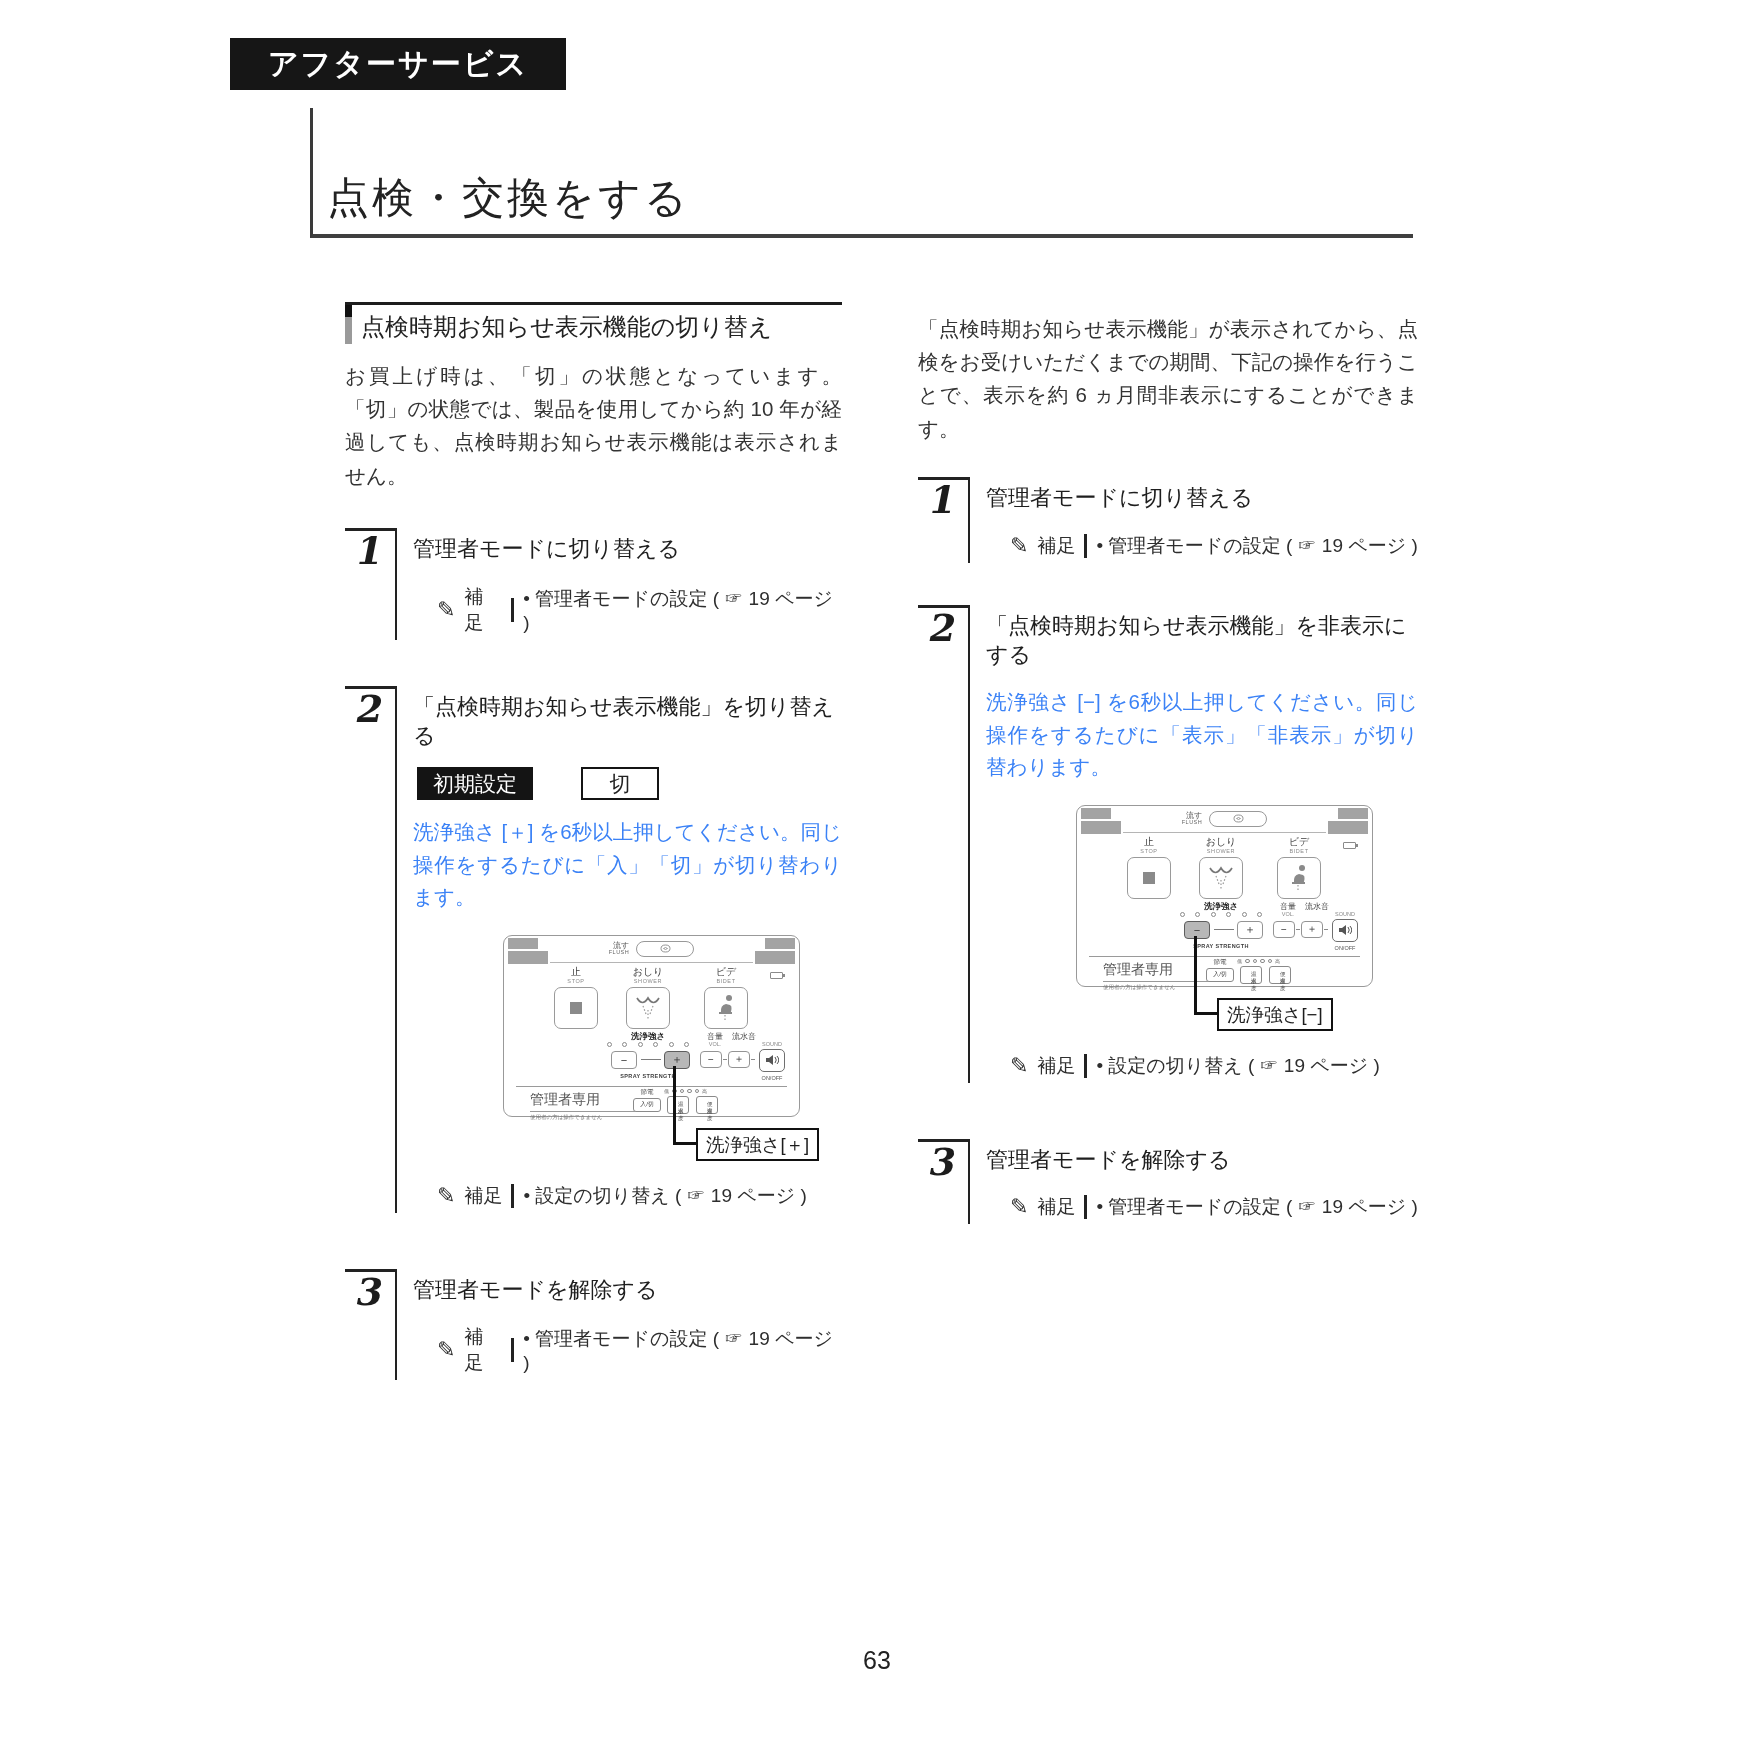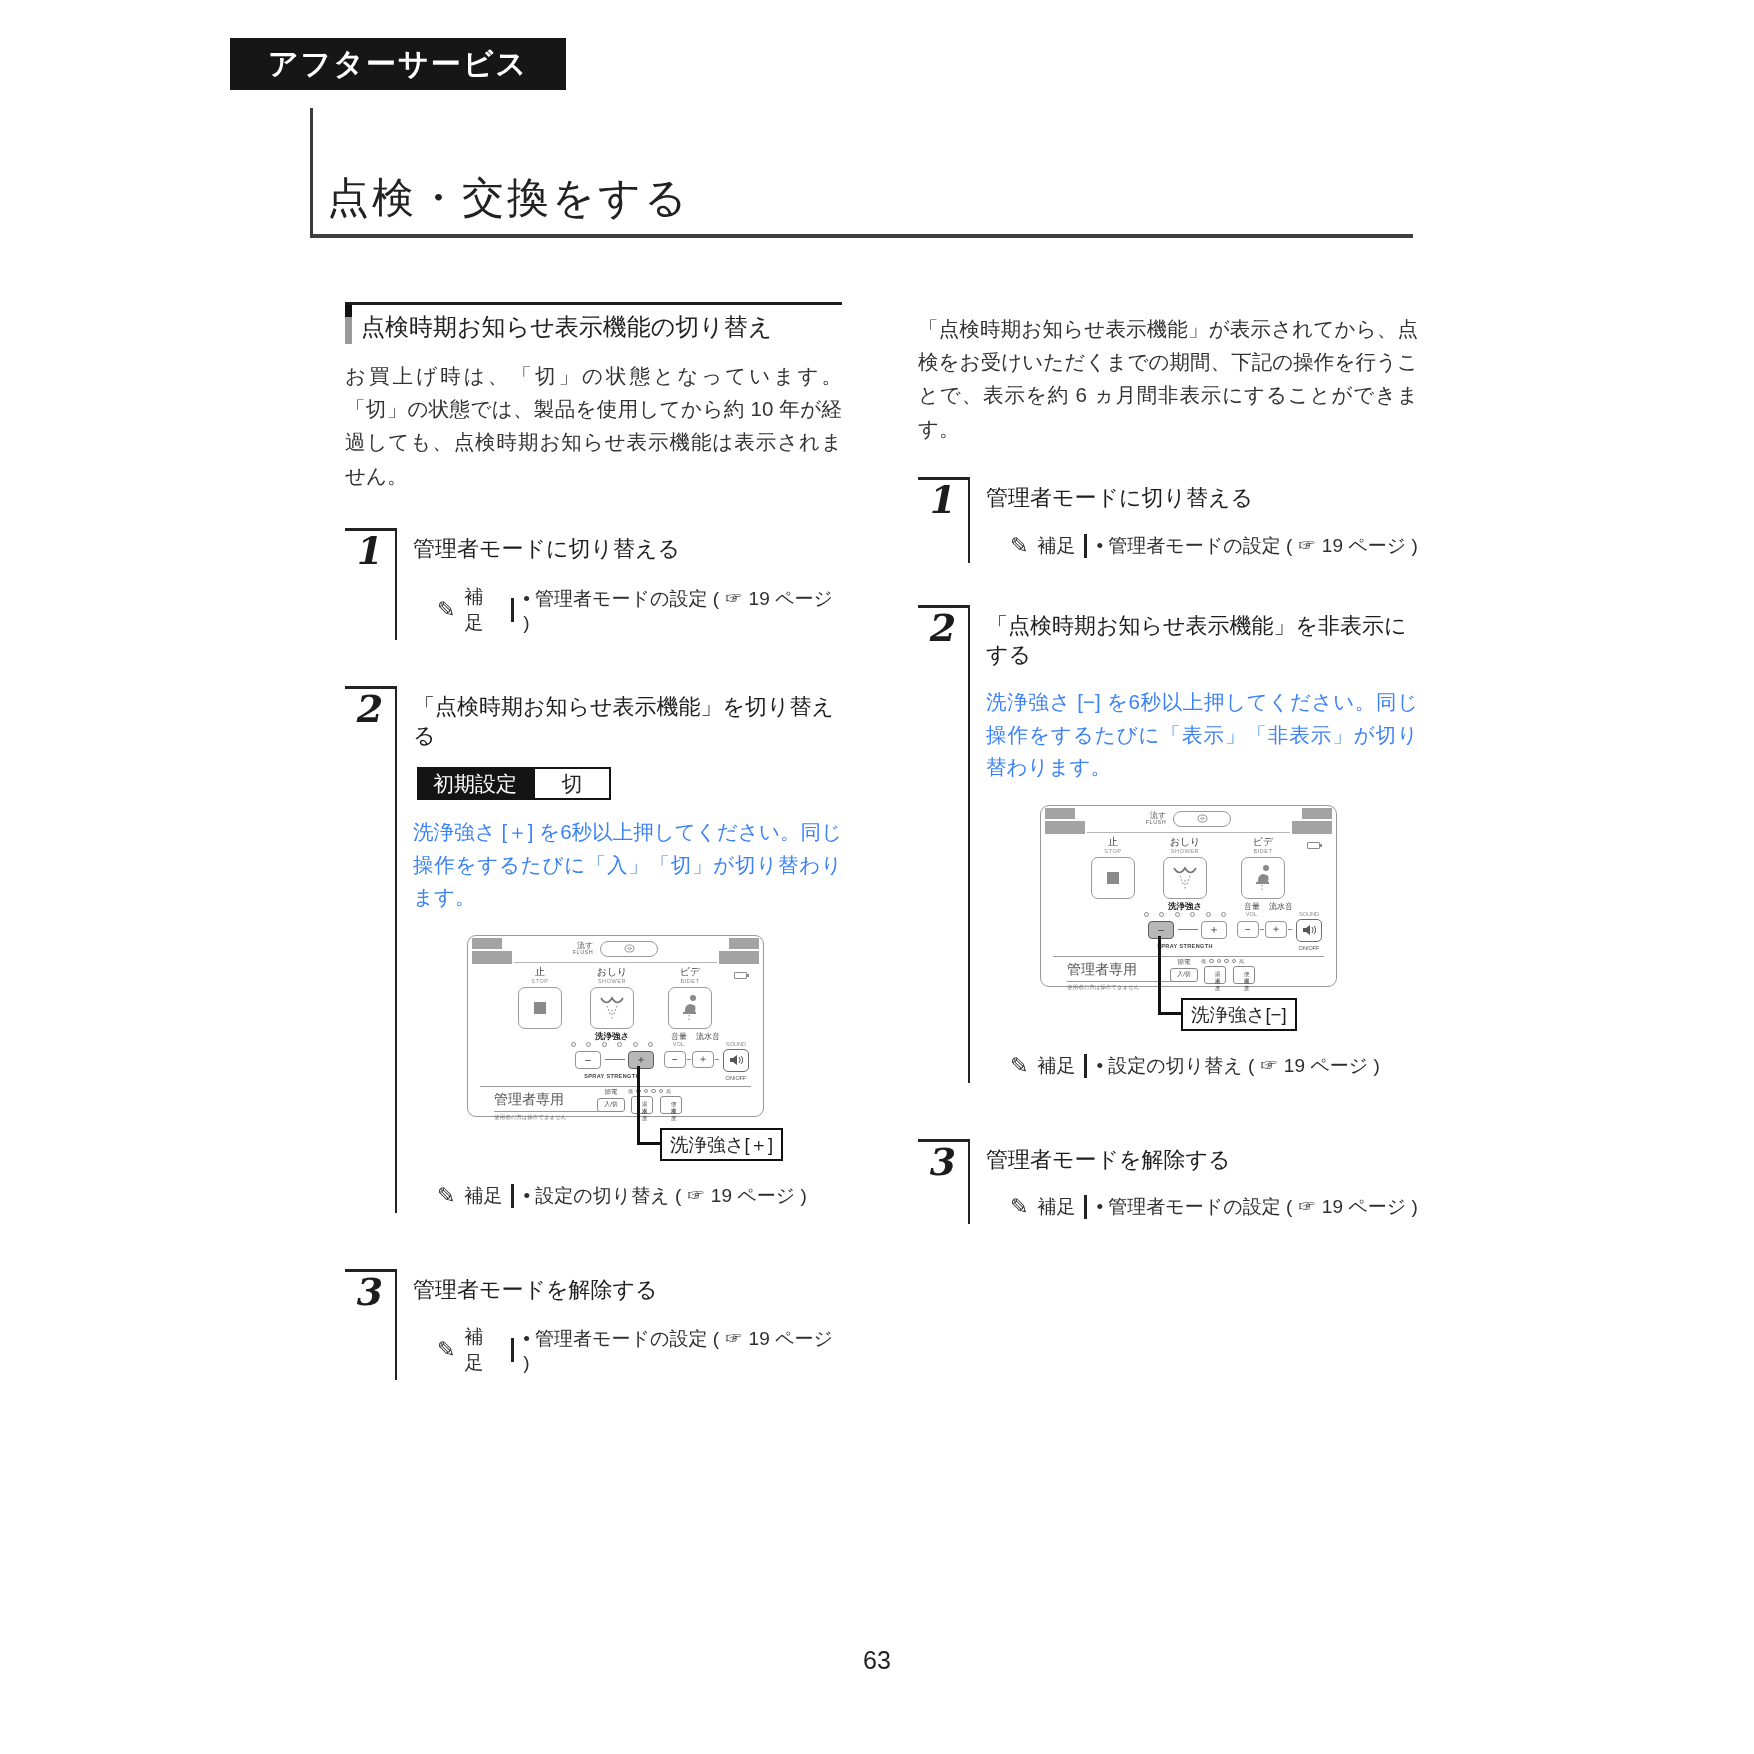--- a/index.html
+++ b/index.html
@@ -23,26 +23,26 @@
   .step{display:flex;align-items:stretch;}
   .step-num{flex:none;width:50px;border-top:3px solid #222;border-right:2px solid #222;
     font-family:"DejaVu Serif",serif;font-style:italic;font-weight:bold;font-size:38px;line-height:1.05;
     text-align:center;padding-bottom:14px;color:#1c1c1c;}
   .step-content{padding:6px 0 0 16px;flex:1;}
   .step-title{font-size:22px;font-weight:normal;color:#1e1e1e;line-height:1.35;}
   .note{display:flex;align-items:center;gap:9px;margin:20px 0 4px 24px;font-size:19px;color:#2e2e2e;}
   .note .pencil{font-size:22px;line-height:1;}
   .note .bar{width:0;height:24px;border-left:3px solid #222;}
   
-  .badge{display:inline-flex;margin:16px 9px 0 4px;font-size:21px;line-height:1;}
+  .badge{display:inline-flex;margin:16px 9px 0 4px;font-size:21px;line-height:1;gap:48px;}
   .badge-k{background:#141414;color:#fff;padding:6px 16px;}
   .badge-v{border:2px solid #141414;padding:4px 0;width:74px;text-align:center;color:#222;}
   .step-body{margin-top:16px;font-size:20.5px;line-height:1.6;color:#3b82f6;text-align:justify;}
   
-  .remote{position:relative;width:305px;height:228px;margin:16px 0 4px 54px;}
+  .remote{position:relative;width:305px;height:228px;margin:16px 0 4px 90px;}
   .r-face{position:absolute;left:0;top:0;width:295px;height:180px;border:1.5px solid #999;border-radius:9px;background:#fff;}
   .r-face *{position:absolute;box-sizing:border-box;}
   .tab{background:#a3a3a3;}
   .tab.tl1{left:4px;top:2px;width:30px;height:11px;}
   .tab.tl2{left:4px;top:15px;width:40px;height:13px;}
   .tab.tr1{right:4px;top:2px;width:30px;height:11px;}
   .tab.tr2{right:4px;top:15px;width:40px;height:13px;}
   .strip{left:46px;right:46px;top:0;height:27px;border-bottom:1px solid #b5b5b5;display:flex;align-items:center;justify-content:center;gap:7px;}
   .strip *{position:static;}
   .flush-lbl{text-align:right;line-height:1.05;color:#666;}

